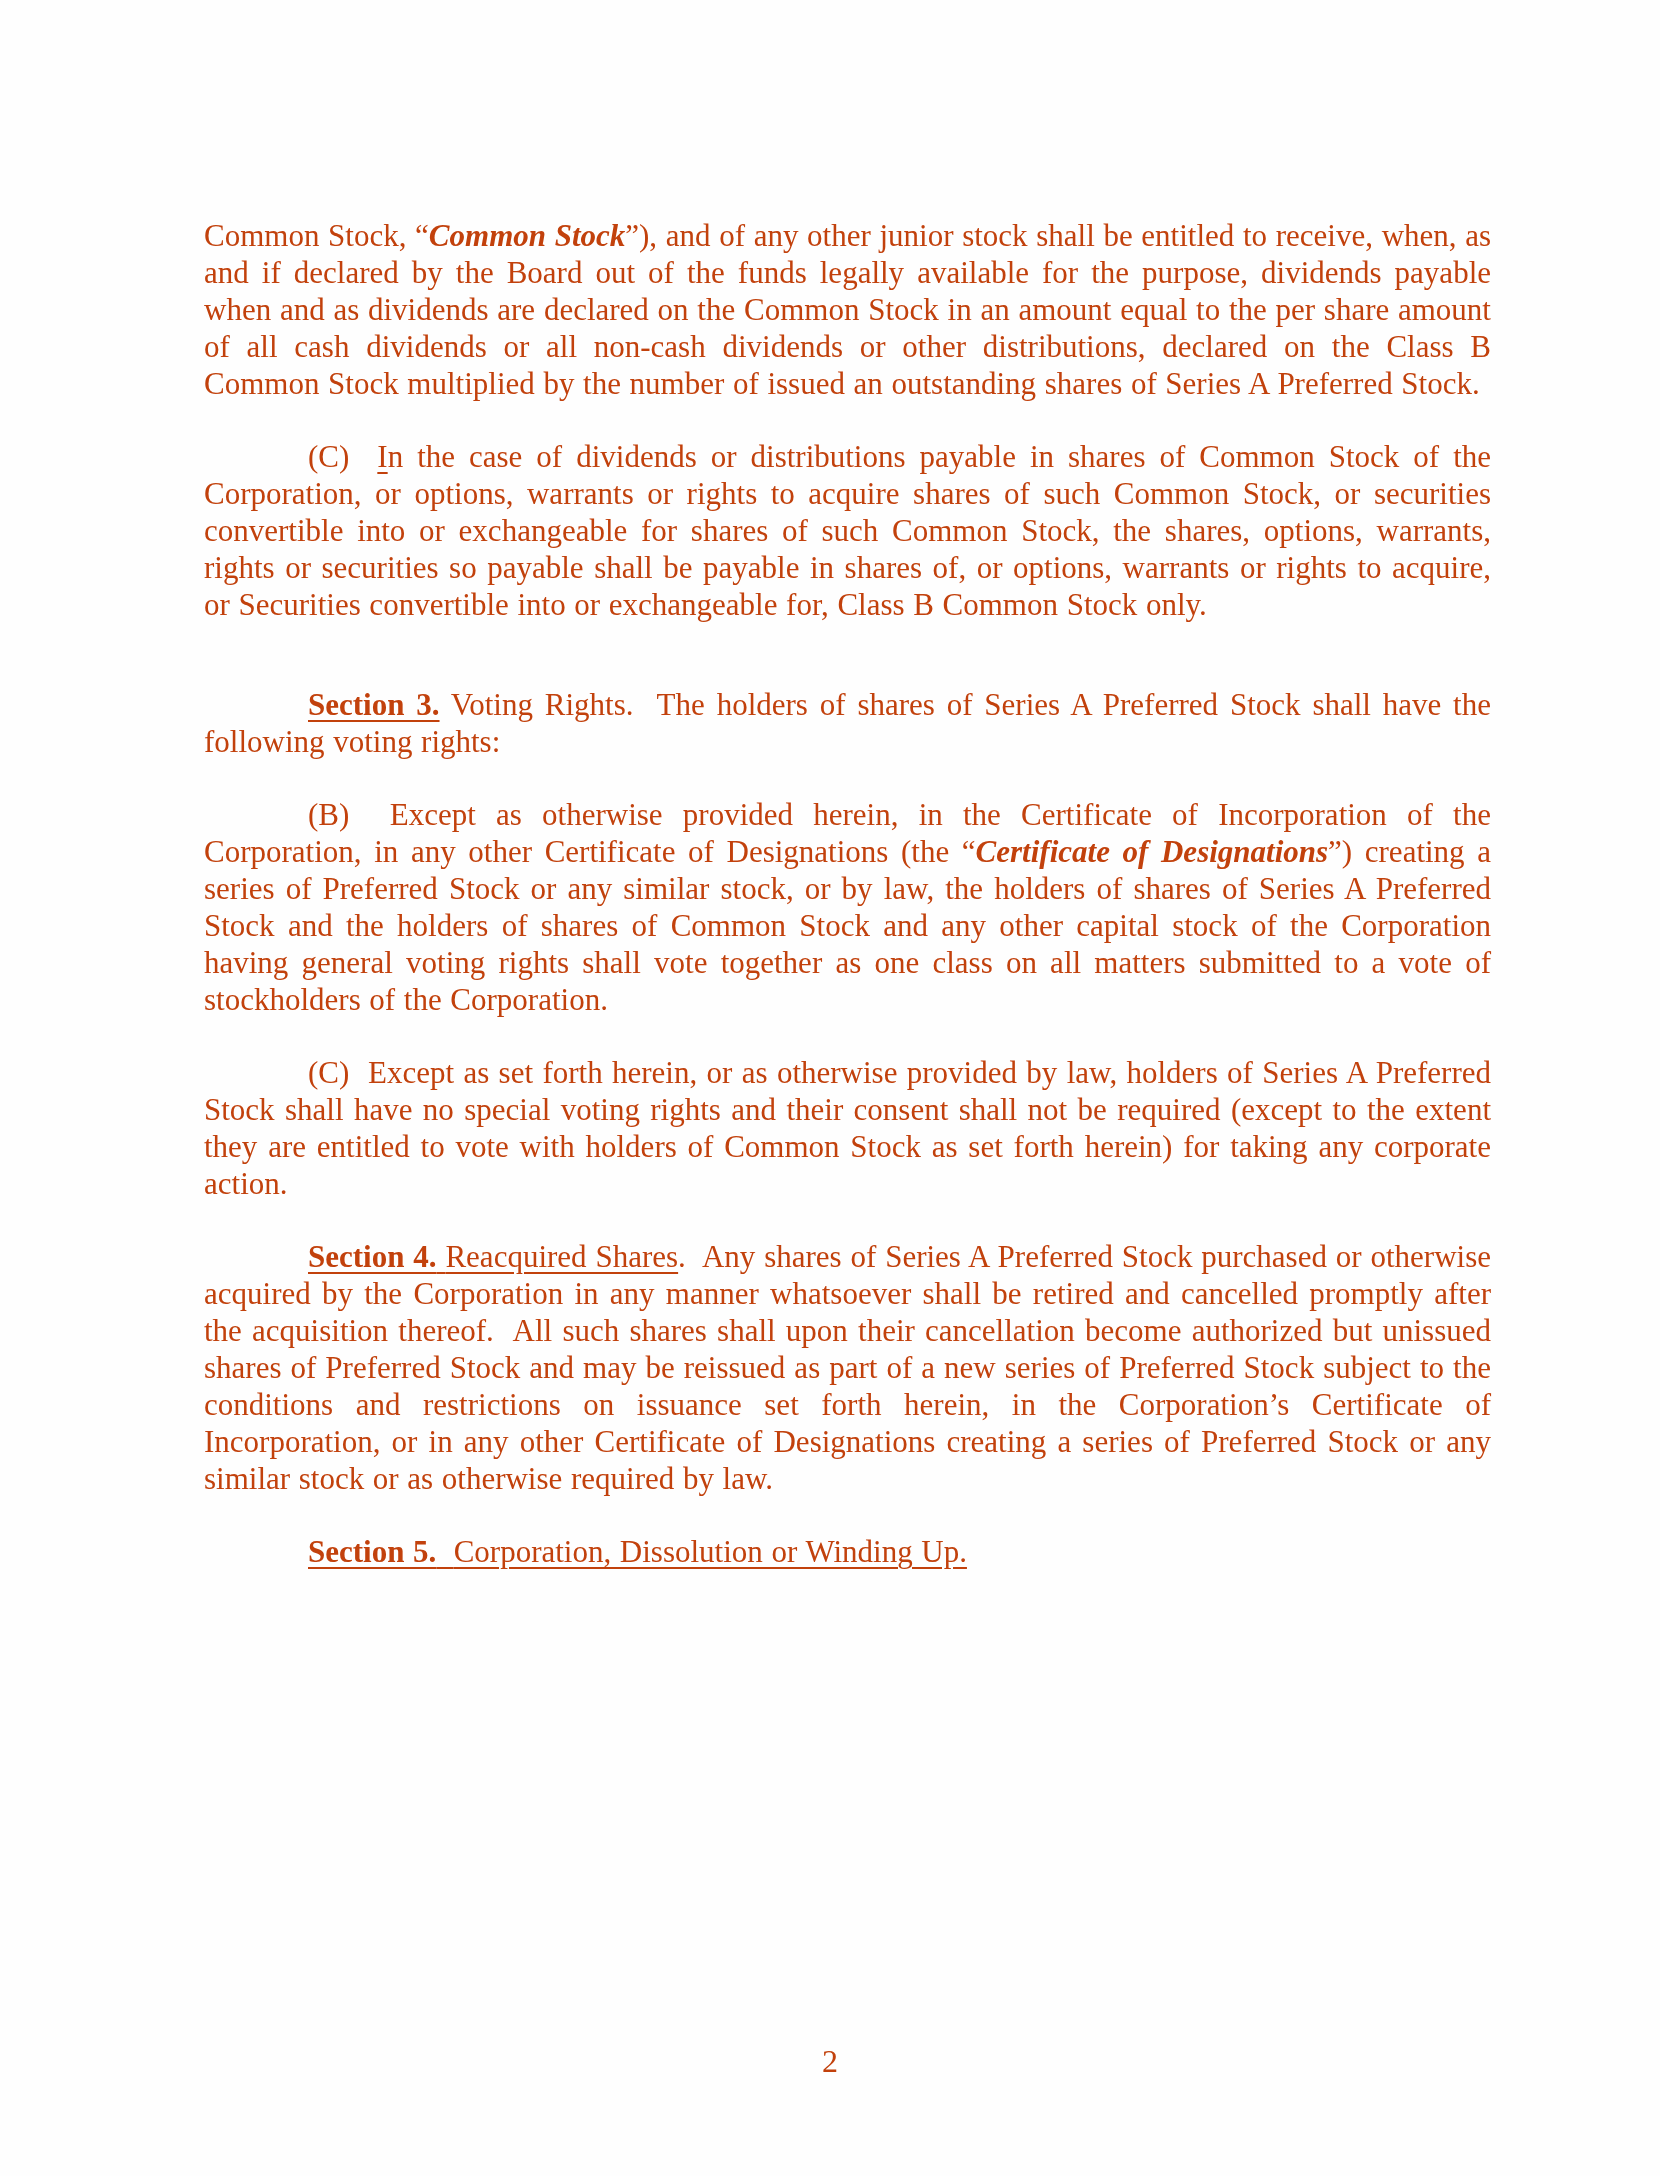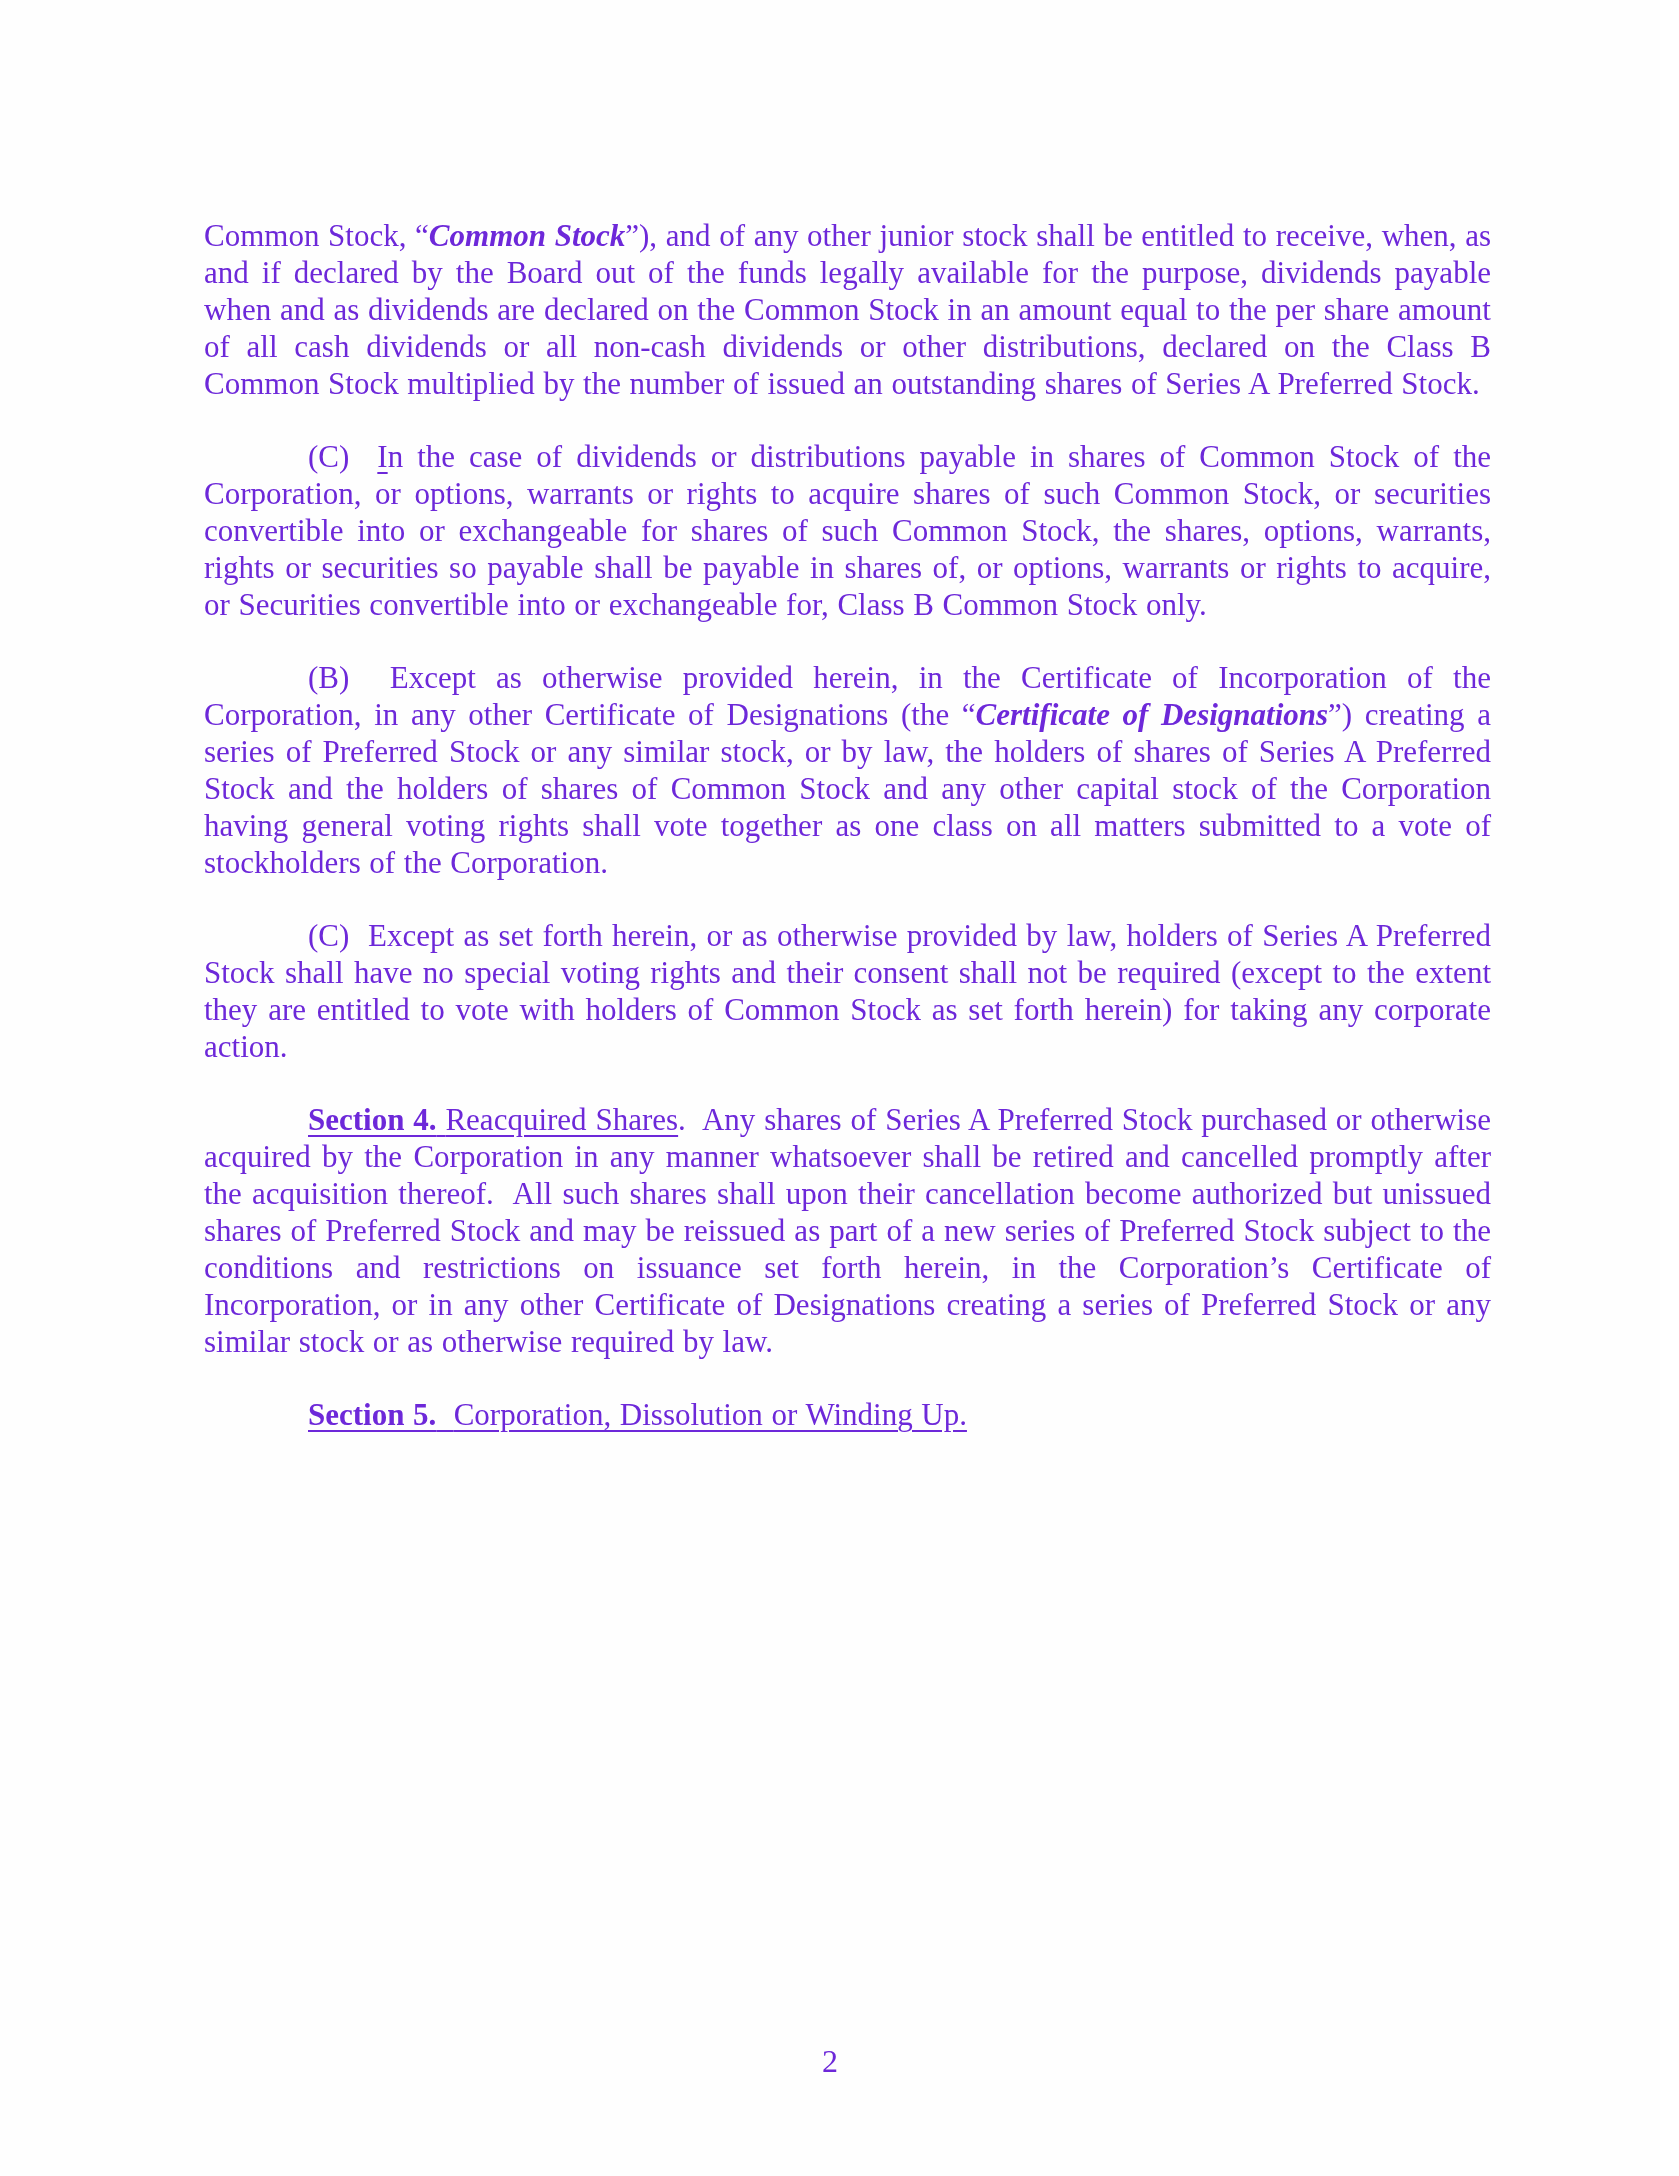--- a/index.html
+++ b/index.html
@@ -5,21 +5,21 @@
   html, body {
     margin: 0;
     padding: 0;
     background: #ffffff;
   }
   .page {
     position: relative;
     width: 1660px;
     height: 2176px;
     background: #fefefe;
-    color: #6d28d9;
+    color: #c2410c;
     font-family: "Liberation Serif", "DejaVu Serif", serif;
     overflow: hidden;
   }
   .content {
     position: absolute;
     left: 204px;
     top: 217px;
     width: 1287px;
     font-size: 31px;
     line-height: 37px;
@@ -56,20 +56,21 @@
     line-height: 37px;
   }
 </style>
 </head>
 <body>
 
 <div class="page">
   <div class="content">
     <p class="para flush"><span>Common Stock, “</span><span class="run-b run-i">Common Stock</span><span>”), and of any other junior stock shall be entitled to receive, when, as and if declared by the Board out of the funds legally available for the purpose, dividends payable when and as dividends are declared on the Common Stock in an amount equal to the per share amount of all cash dividends or all non-cash dividends or other distributions, declared on the Class B Common Stock multiplied by the number of issued an outstanding shares of Series A Preferred Stock.</span></p>
     <p class="para"><span>(C)&nbsp; </span><span class="run-u">I</span><span>n the case of dividends or distributions payable in shares of Common Stock of the Corporation, or options, warrants or rights to acquire shares of such Common Stock, or securities convertible into or exchangeable for shares of such Common Stock, the shares, options, warrants, rights or securities so payable shall be payable in shares of, or options, warrants or rights to acquire, or Securities convertible into or exchangeable for, Class B Common Stock only.</span></p>
+    <p class="para gap-before"><span class="run-b run-u">Section 3.</span><span> Voting Rights.&nbsp; The holders of shares of Series A Preferred Stock shall have the following voting rights:</span></p>
     <p class="para"><span>(B)&nbsp; Except as otherwise provided herein, in the Certificate of Incorporation of the Corporation, in any other Certificate of Designations (the “</span><span class="run-b run-i">Certificate of Designations</span><span>”) creating a series of Preferred Stock or any similar stock, or by law, the holders of shares of Series A Preferred Stock and the holders of shares of Common Stock and any other capital stock of the Corporation having general voting rights shall vote together as one class on all matters submitted to a vote of stockholders of the Corporation.</span></p>
     <p class="para"><span>(C)&nbsp; Except as set forth herein, or as otherwise provided by law, holders of Series A Preferred Stock shall have no special voting rights and their consent shall not be required (except to the extent they are entitled to vote with holders of Common Stock as set forth herein) for taking any corporate action.</span></p>
     <p class="para"><span class="run-b run-u">Section 4.</span><span class="run-u"> </span><span class="run-u">Reacquired Shares</span><span>.&nbsp; Any shares of Series A Preferred Stock purchased or otherwise acquired by the Corporation in any manner whatsoever shall be retired and cancelled promptly after the acquisition thereof.&nbsp; All such shares shall upon their cancellation become authorized but unissued shares of Preferred Stock and may be reissued as part of a new series of Preferred Stock subject to the conditions and restrictions on issuance set forth herein, in the Corporation’s Certificate of Incorporation, or in any other Certificate of Designations creating a series of Preferred Stock or any similar stock or as otherwise required by law.</span></p>
     <p class="para"><span class="run-b run-u">Section 5.</span><span class="run-u">&nbsp; </span><span class="run-u">Corporation, Dissolution or Winding Up.</span></p>
   </div>
   <div class="pagenum">2</div>
 </div>
 
 
 </body></html>

